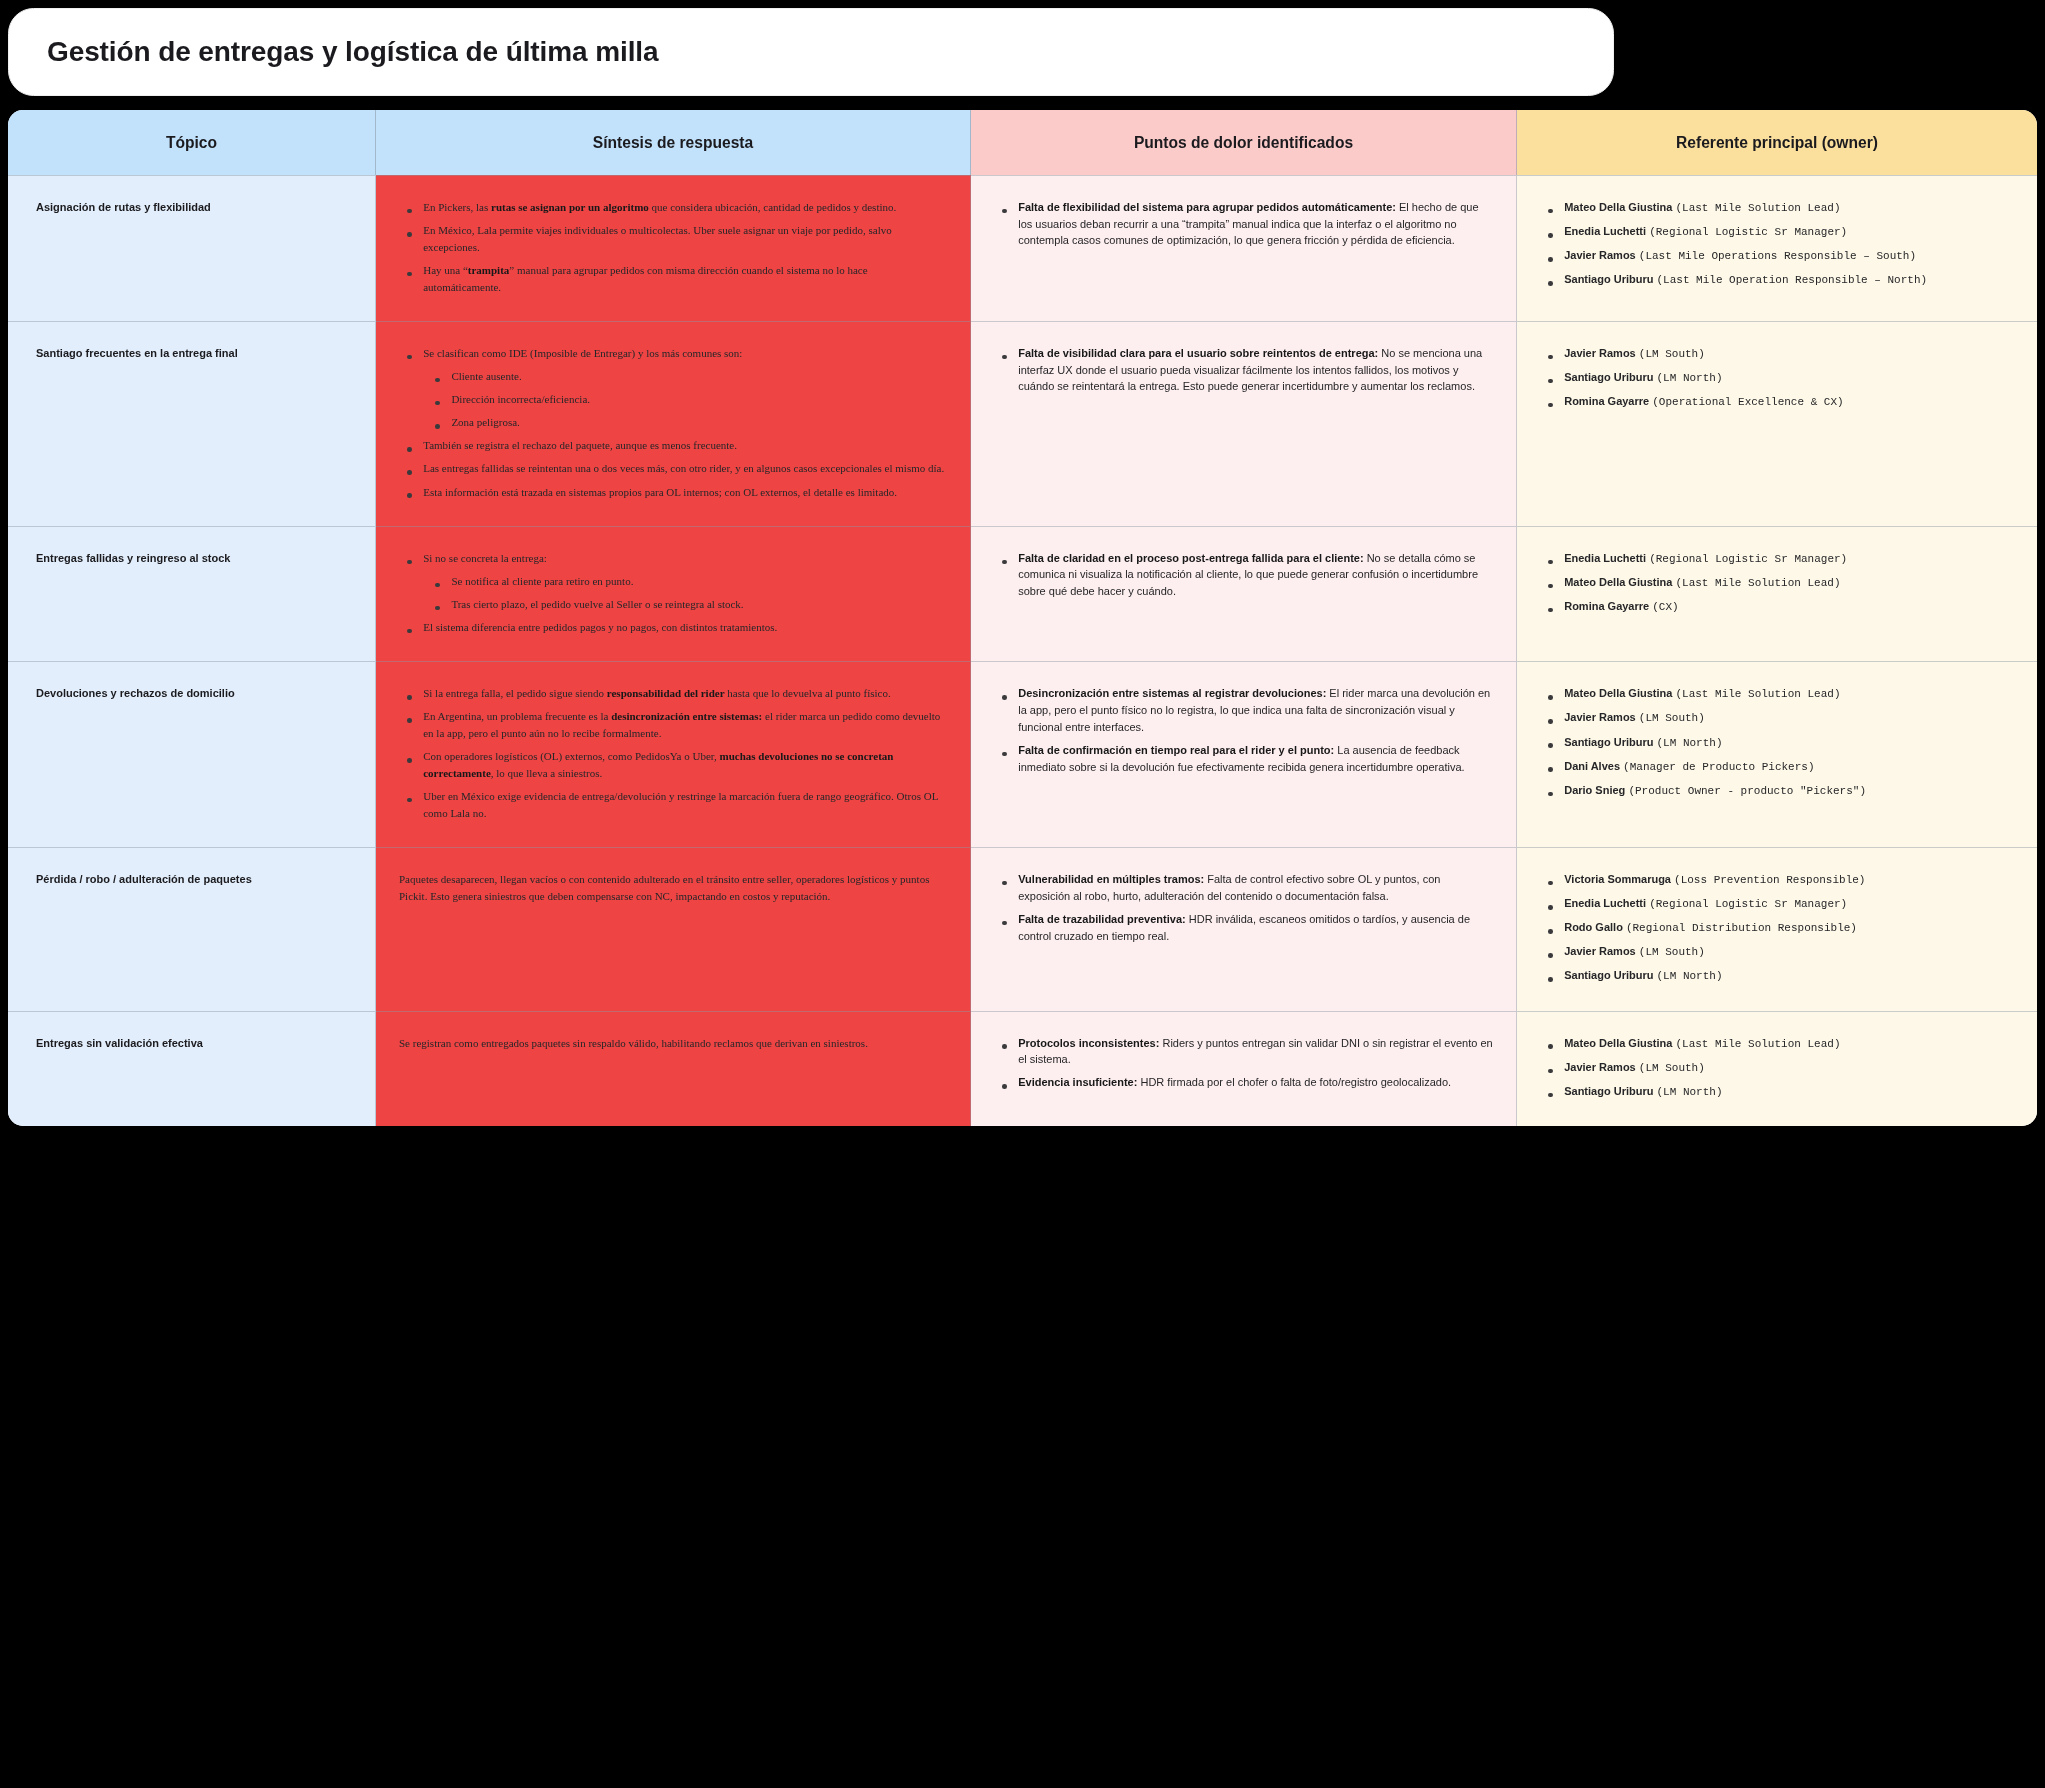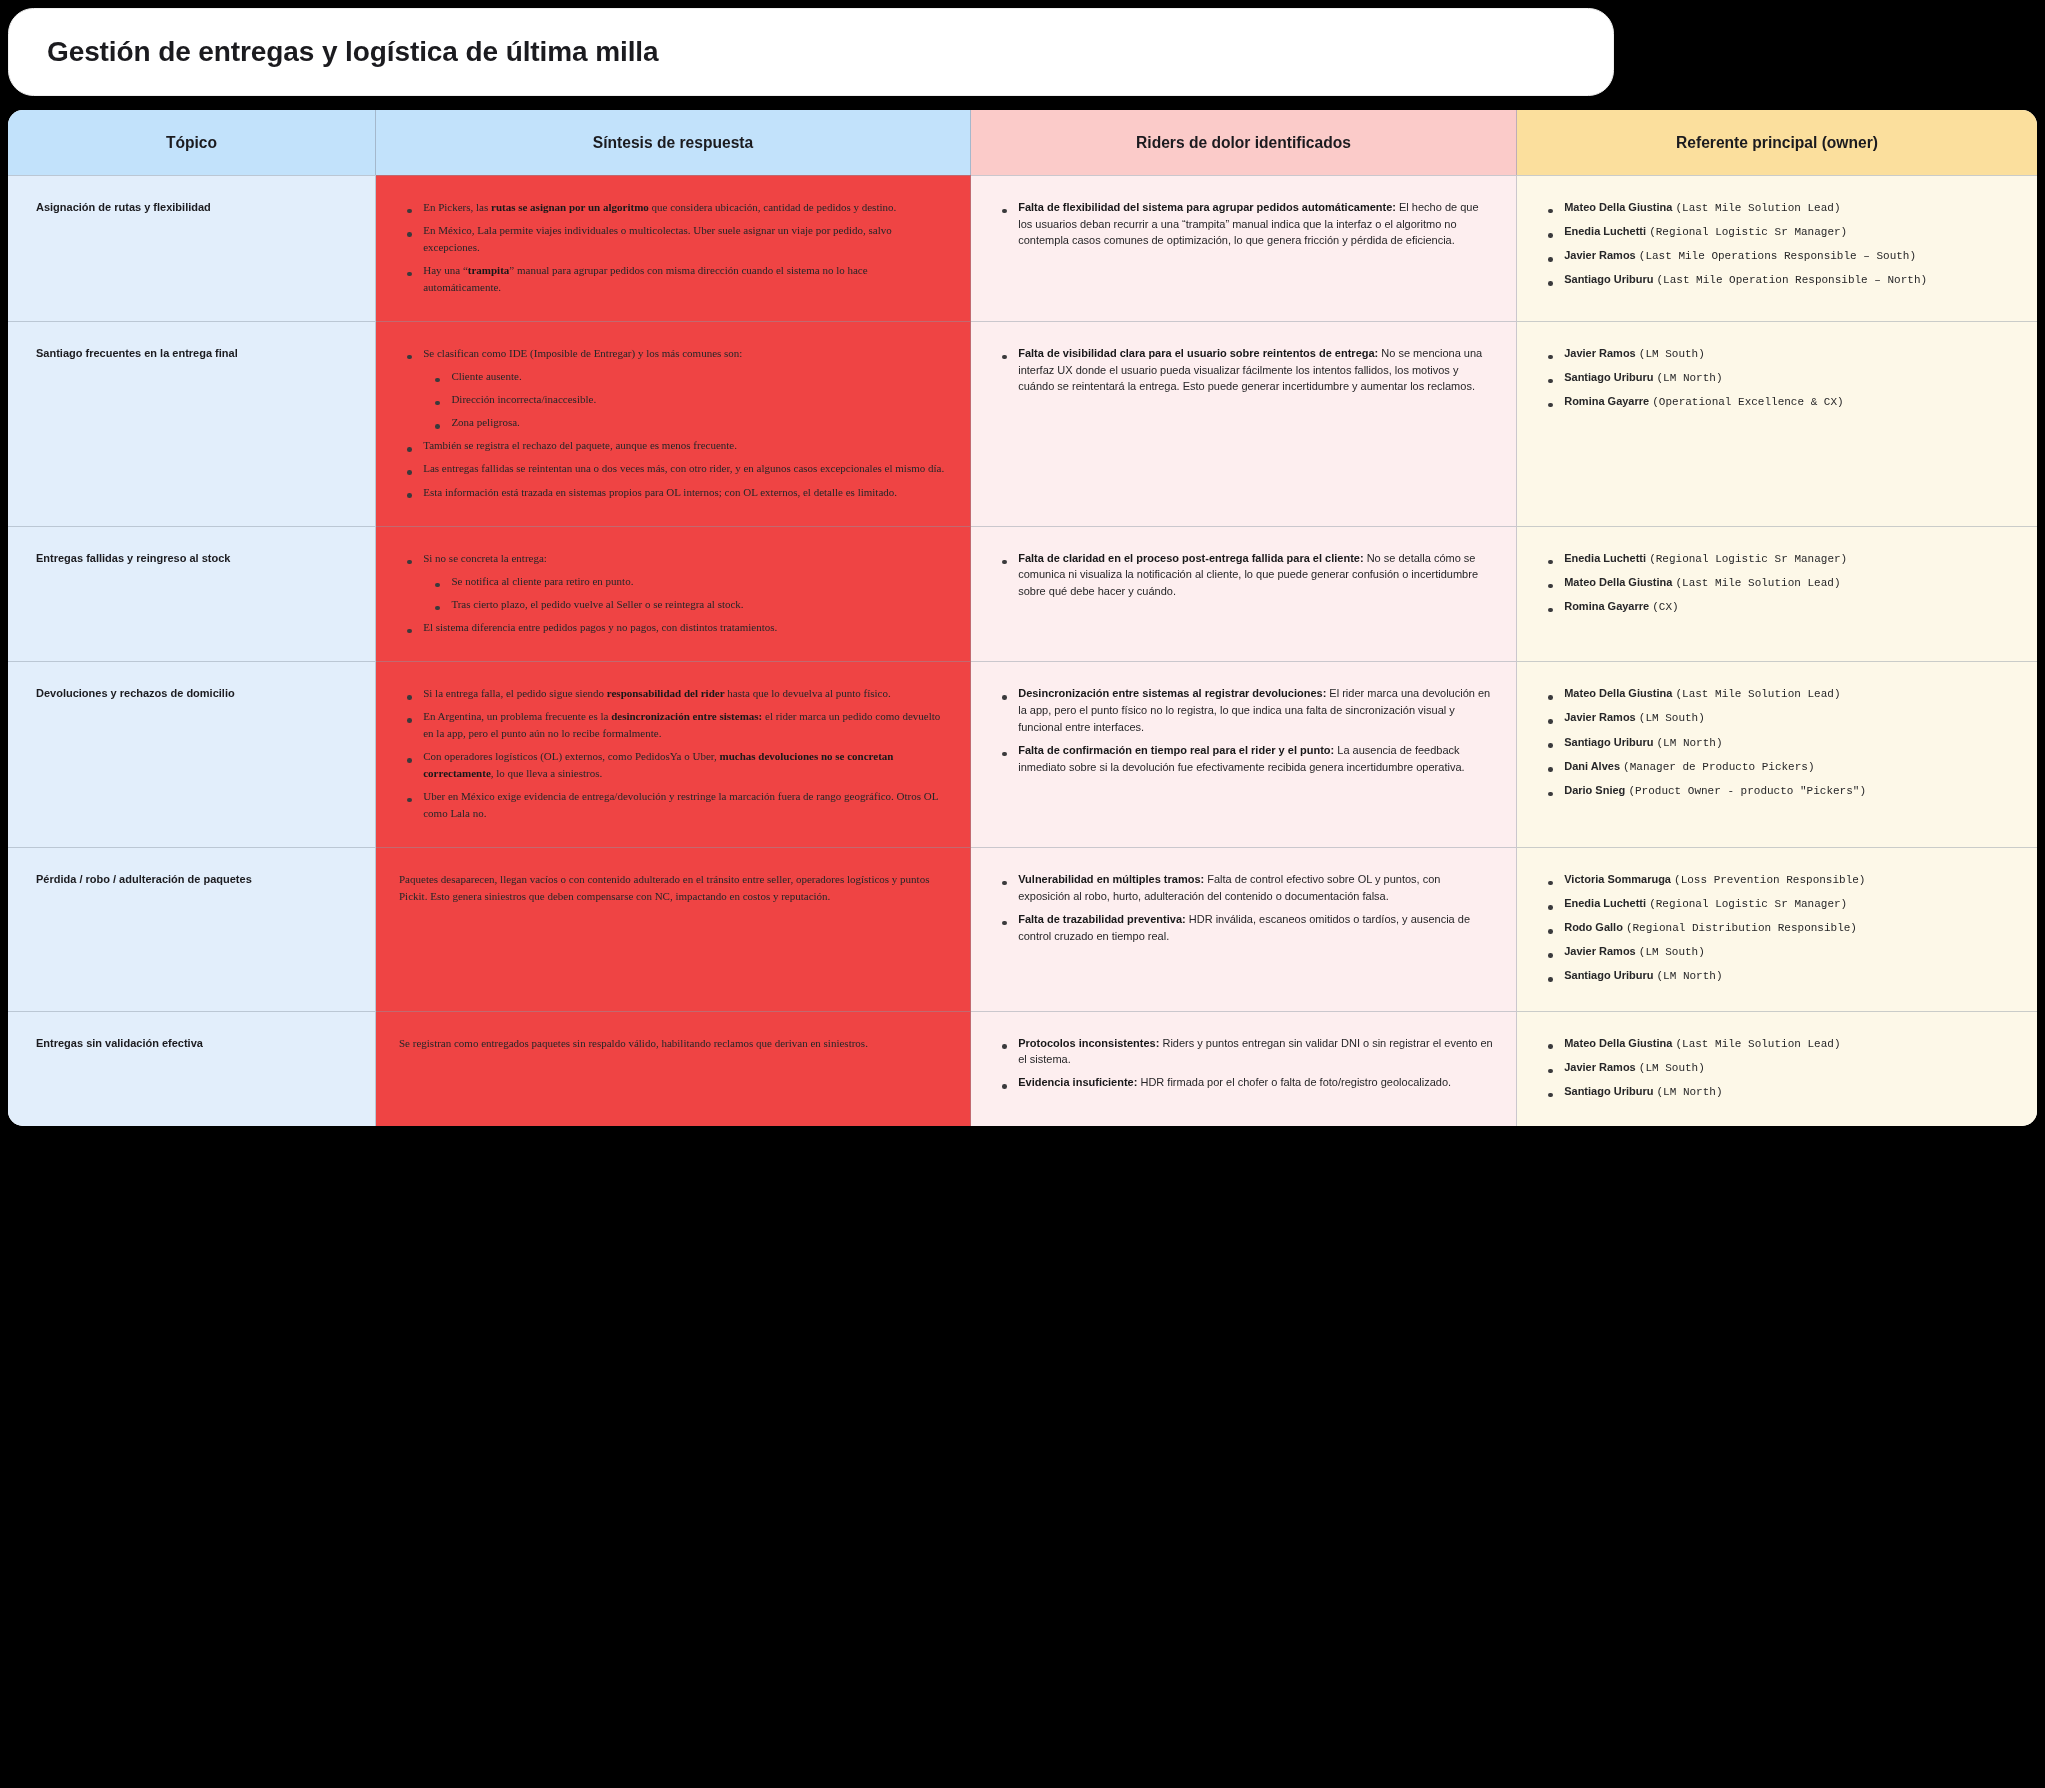--- a/index.html
+++ b/index.html
@@ -141,21 +141,21 @@
       <colgroup>
         <col class="c-topic">
           <col class="c-synth">
           <col class="c-pain">
           <col class="c-owner">
       </colgroup>
       <thead>
         <tr>
           <th class="h-topic">Tópico</th>
           <th class="h-synth">Síntesis de respuesta</th>
-          <th class="h-pain">Riders de dolor identificados</th>
+          <th class="h-pain">Puntos de dolor identificados</th>
           <th class="h-owner">Referente principal (owner)</th>
         </tr>
       </thead>
       <tbody id="table-body">
           <tr>
             <td class="t-topic">Asignación de rutas y flexibilidad</td>
             <td class="t-synth">
               <ul class="bl">
                 <li>En Pickers, las <b>rutas se asignan por un algoritmo</b> que considera ubicación, cantidad de pedidos y destino.</li>
                 <li>En México, Lala permite viajes individuales o multicolectas. Uber suele asignar un viaje por pedido, salvo excepciones.</li>
@@ -175,21 +175,21 @@
                 <li><span class="owner-name">Santiago Uriburu</span> <span class="owner-role">(Last Mile Operation Responsible – North)</span></li>
               </ul>
             </td>
           </tr>
           <tr>
             <td class="t-topic">Santiago frecuentes en la entrega final</td>
             <td class="t-synth">
               <ul class="bl">
                 <li><span>Se clasifican como IDE (Imposible de Entregar) y los más comunes son:</span><ul class="bl">
                     <li>Cliente ausente.</li>
-                    <li>Dirección incorrecta/inaccesible.</li>
+                    <li>Dirección incorrecta/eficiencia.</li>
                     <li>Zona peligrosa.</li>
                   </ul></li>
                 <li>También se registra el rechazo del paquete, aunque es menos frecuente.</li>
                 <li>Las entregas fallidas se reintentan una o dos veces más, con otro rider, y en algunos casos excepcionales el mismo día.</li>
                 <li>Esta información está trazada en sistemas propios para OL internos; con OL externos, el detalle es limitado.</li>
               </ul>
             </td>
             <td class="t-pain">
               <ul class="bl">
                 <li><b>Falta de visibilidad clara para el usuario sobre reintentos de entrega:</b> No se menciona una interfaz UX donde el usuario pueda visualizar fácilmente los intentos fallidos, los motivos y cuándo se reintentará la entrega. Esto puede generar incertidumbre y aumentar los reclamos.</li>

